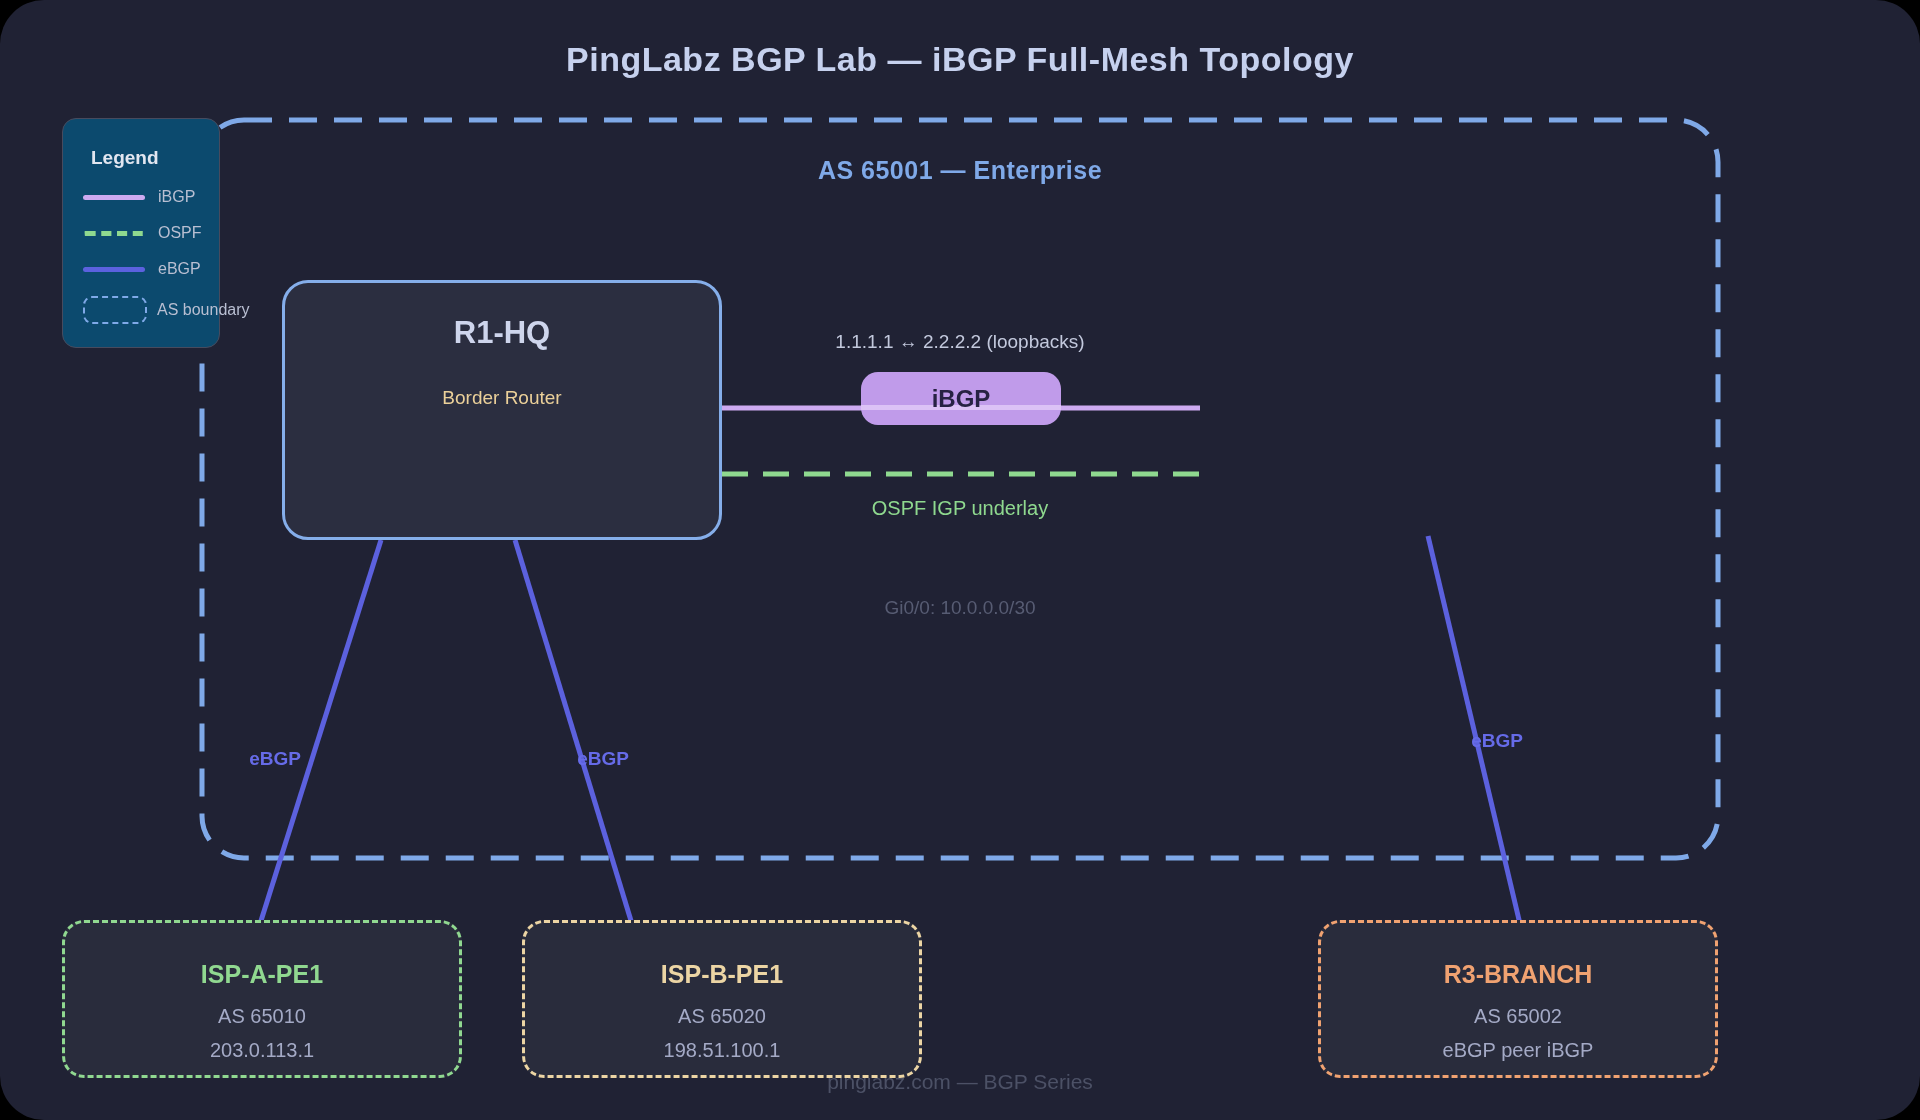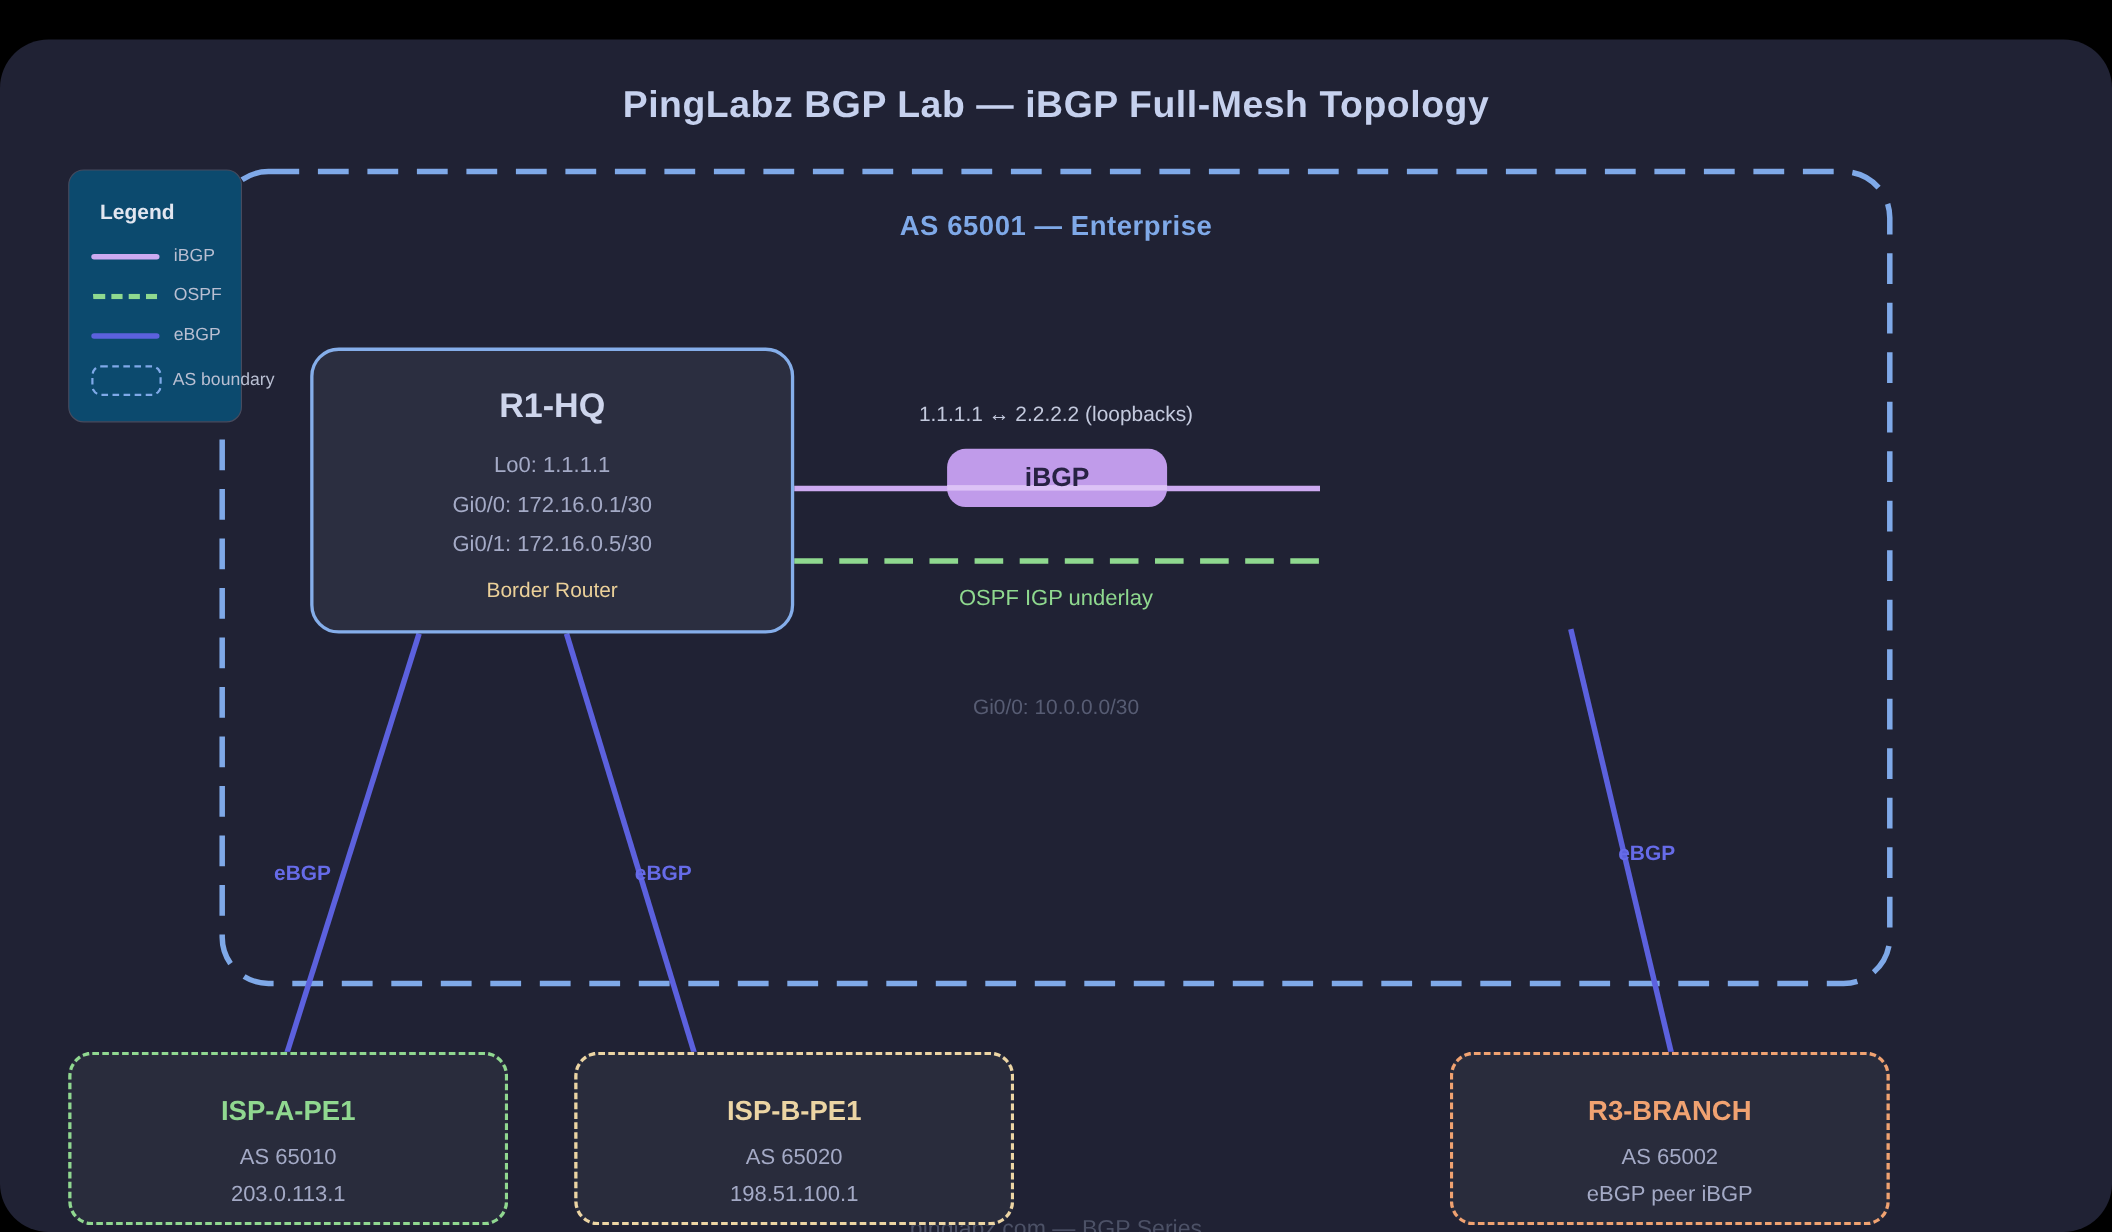--- a/index.html
+++ b/index.html
@@ -1,18 +1,18 @@
 <!DOCTYPE html>
 <html><head>
 <meta charset="utf-8">
 <style>
   * { margin:0; padding:0; box-sizing:border-box; }
   html,body { width:1920px; height:1120px; background:#000; overflow:hidden;
               font-family:"Liberation Sans", sans-serif; }
-  .canvas { position:absolute; inset:0; background:#202234; border-radius:44px;margin-top:36px; }
+  .canvas { position:absolute; inset:0; background:#202234; border-radius:44px; }
 
   .page-title { position:absolute; top:40px; left:0; width:100%; text-align:center;
                 font-size:34px; font-weight:700; color:#c6d1ee; letter-spacing:.5px; z-index:3; }
 
   svg.overlay { position:absolute; left:0; top:0; z-index:1; }
 
   .as-label { position:absolute; top:156px; left:0; width:100%; text-align:center;
               font-size:25px; font-weight:700; letter-spacing:.5px; z-index:3; }
 
   
@@ -23,21 +23,21 @@
   .lrow.r1 { top:68px; } .lrow.r2 { top:104px; } .lrow.r3 { top:140px; }
   .lrow.r4 { top:176px; height:30px; gap:10px; }
   .sw-line { width:62px; height:5px; border-radius:2.5px; flex:0 0 auto; }
   .sw-line.dashed { background:none !important; border-top:5px dashed; height:0; }
   .sw-box { width:64px; height:28px; border:2.5px dashed; border-radius:9px; flex:0 0 auto; }
   .lrow .llabel { font-size:16px; color:#b9bfd2; white-space:nowrap; }
 
   
   .router { position:absolute; top:280px; width:440px; height:260px; background:#2b2e40;
             border:3.5px solid #85aeea; border-radius:26px; z-index:2;
-            display:flex; flex-direction:column; align-items:center; padding-top:30px; }
+            display:flex; flex-direction:column; align-items:center; padding-top:30px;gap:20px; }
   .router.r1 { left:282px; } .router.r2 { left:1200px; }
   .router .rname { font-size:31px; font-weight:700; color:#ced5ec; line-height:40px; }
   .router .ifaces { margin-top:16px; text-align:center; }
   .router .iface { font-size:20px; color:#a4aac6; line-height:36px; }
   .router .role { margin-top:12px; font-size:19px; line-height:26px; }
 
   
   .loopback-label { position:absolute; top:331px; left:0; width:100%; text-align:center;
                     font-size:19px; color:#c3c9dd; z-index:3; }
   .ibgp-badge { position:absolute; left:861px; top:372px; width:200px; height:53px;
@@ -96,25 +96,20 @@
       <span class="llabel">eBGP</span>
     </div>
     <div class="lrow r4">
       <span class="sw-box" style="border-color: rgb(127, 169, 232);"></span>
       <span class="llabel">AS boundary</span>
     </div>
   </div>
 
   <div class="router r1" style="border-color: rgb(133, 174, 234);">
     <div class="rname">R1-HQ</div>
-    <div class="ifaces">
-      <div class="iface">Lo0: 1.1.1.1</div>
-      <div class="iface">Gi0/0: 172.16.0.1/30</div>
-      <div class="iface">Gi0/1: 172.16.0.5/30</div>
-    </div>
     <div class="role" style="color: rgb(235, 208, 153);">Border Router</div>
   </div>
 
 
   <div class="loopback-label">1.1.1.1 ↔ 2.2.2.2 (loopbacks)</div>
 
   <div class="ibgp-badge" style="background: rgb(192, 155, 234);">
     <span class="stripe"></span>
     <span class="btext">iBGP</span>
   </div>

